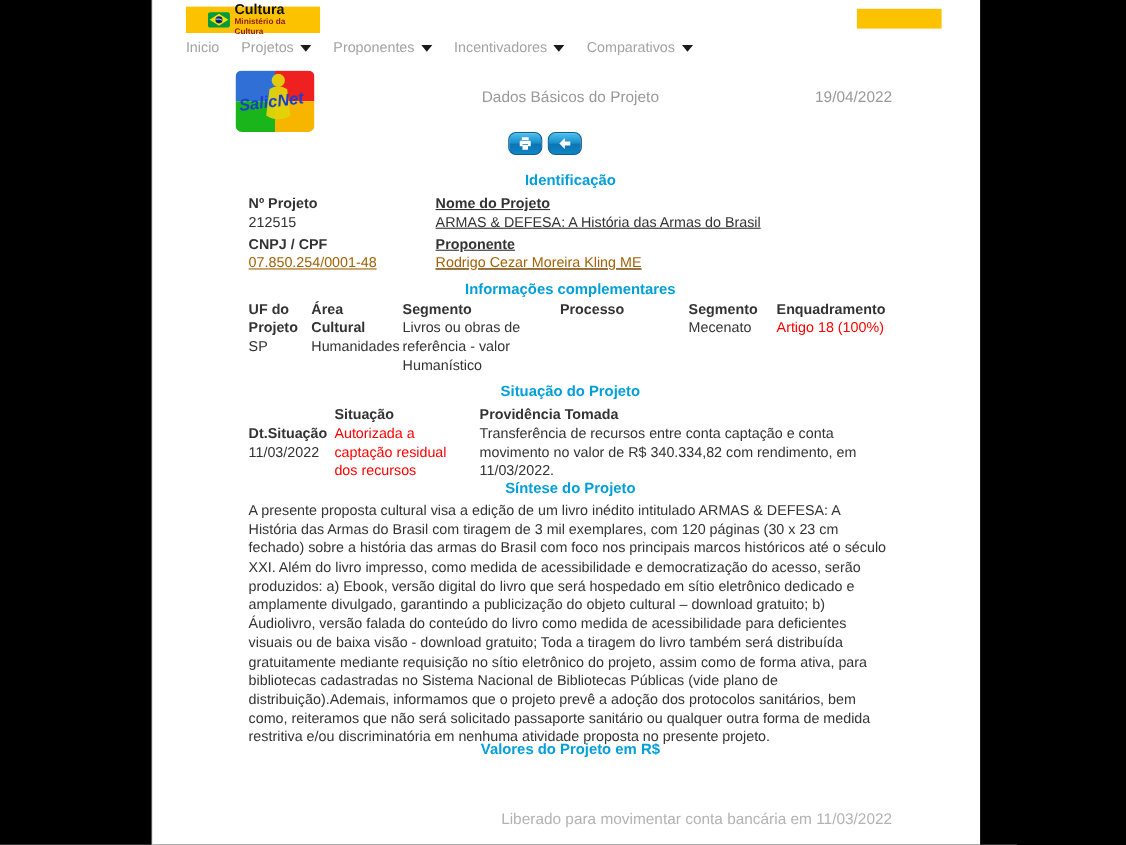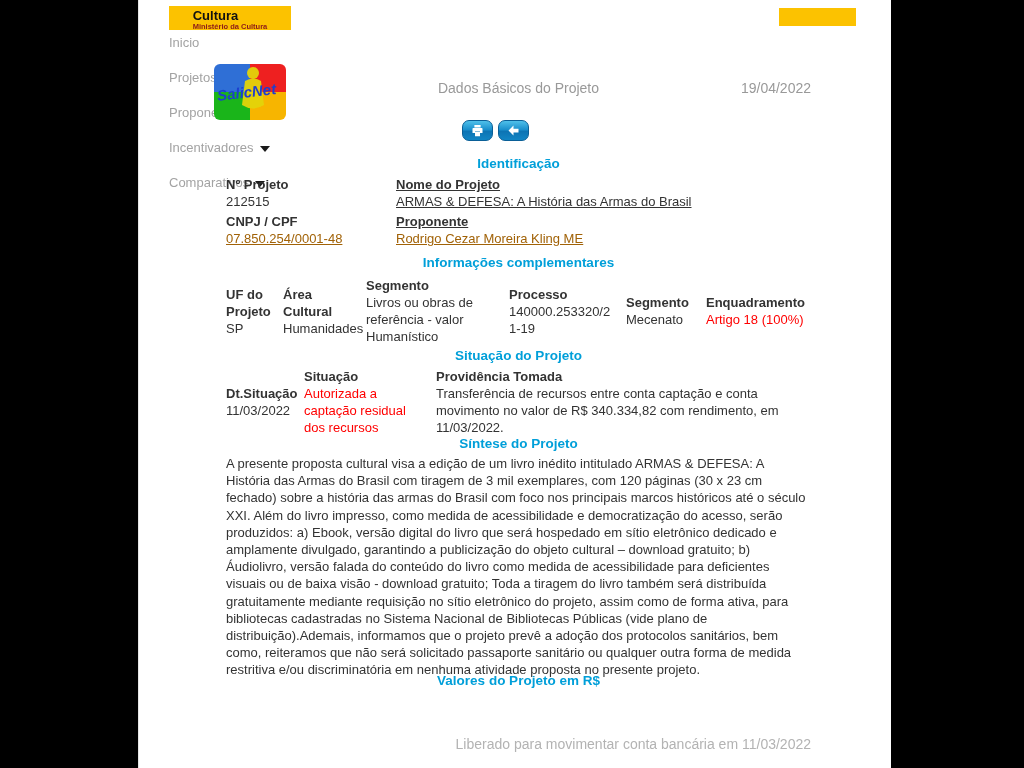--- a/index.html
+++ b/index.html
@@ -7,29 +7,29 @@
     width:1024px;height:768px;background:#000;position:relative;overflow:hidden;
     font-family:"Liberation Sans", sans-serif;color:#333;
   }
   .page{
     position:absolute;left:138px;top:0;width:752px;height:768px;background:#fff;
     border-left:1px solid #e5e5e5;
   }
   
   .gov-banner{
     position:absolute;left:30px;top:6px;width:122px;height:24px;background:#fcc200;
-    display:flex;align-items:center;gap:4px;padding:0 20px;box-sizing:border-box;flex-direction:column;
+    display:flex;align-items:center;gap:4px;padding:0 20px;box-sizing:border-box;
   }
   .gov-title{font-size:13px;font-weight:bold;color:#111;line-height:12px;}
   .gov-sub{font-size:7.5px;color:#8b1a1a;font-weight:bold;line-height:9px;}
   .top-right-banner{
     position:absolute;left:640px;top:8px;width:77px;height:18px;background:#fcc200;
   }
   
-  .nav{position:absolute;left:30px;top:35px;display:flex;gap:20px;font-size:13px;color:#a3a3a3;flex-direction:column;}
+  .nav{position:absolute;left:30px;top:35px;display:flex;gap:20px;font-size:13px;color:#a3a3a3;}
   .nav-item{display:flex;align-items:center;gap:6px;cursor:pointer;}
   .caret{width:0;height:0;border-left:5px solid transparent;border-right:5px solid transparent;
     border-top:6px solid #1a1a1a;display:inline-block;margin-top:2px;}
   
   .salic-logo{position:absolute;left:75px;top:64px;width:72px;height:56px;border-radius:6px;overflow:hidden;}
   
   .title-row{position:absolute;left:87px;top:80px;width:585px;height:18px;}
   .page-title{font-size:14px;color:#999;text-align:center;font-weight:normal;margin:0;}
   .page-date{position:absolute;right:0;top:0;font-size:14px;color:#999;}
   
@@ -44,21 +44,21 @@
   .sec-head{position:absolute;left:87px;width:585px;text-align:center;font-size:13.5px;
     font-weight:bold;color:#009fd9;margin:0;}
   
   .flabel{font-weight:bold;font-size:13px;line-height:17px;color:#333;}
   .fvalue{font-size:13px;line-height:17px;color:#333;}
   .link{color:#a16207;text-decoration:underline;cursor:pointer;}
   .red{color:#ff0000;}
   .ident-row{position:absolute;left:87px;display:flex;}
   .ident-col1{width:170px;}
   .ident-col2{width:415px;text-decoration:underline;}
-  .comp-row{position:absolute;left:87px;top:272px;width:596px;height:78px;display:flex;align-items:center;}
+  .comp-row{position:absolute;left:87px;top:272px;width:596px;height:78px;display:flex;align-items:flex-start;}
   .comp-row .cell{box-sizing:border-box;padding-right:10px;}
   .c-uf{width:57px;} .c-area{width:83px;} .c-seg{width:143px;}
   .c-proc{width:117px;} .c-proc .fvalue{word-break:break-all;}
   .c-mec{width:80px;} .c-enq{width:116px;padding-right:0 !important;}
   .sit-row{position:absolute;left:87px;top:366px;width:585px;height:72px;display:flex;align-items:center;}
   .sit-row .cell{box-sizing:border-box;padding-right:8px;}
   .s-dt{width:78px;} .s-sit{width:132px;} .s-prov{width:375px;padding-right:0 !important;}
   .sintese-text{position:absolute;left:87px;top:455px;width:585px;font-size:13px;line-height:17.2px;color:#333;}
   .val-row{position:absolute;left:87px;top:692px;width:585px;display:flex;}
   .val-row .cell{width:195px;}
@@ -170,21 +170,20 @@
     <div class="cell c-area">
       <div class="flabel">Área Cultural</div>
       <div class="fvalue">Humanidades</div>
     </div>
     <div class="cell c-seg">
       <div class="flabel">Segmento</div>
       <div class="fvalue">Livros ou obras de referência - valor Humanístico</div>
     </div>
     <div class="cell c-proc">
       <div class="flabel">Processo</div>
-      <div class="fvalue">140000.253320/21-19</div>
     </div>
     <div class="cell c-mec">
       <div class="flabel">Segmento</div>
       <div class="fvalue">Mecenato</div>
     </div>
     <div class="cell c-enq">
       <div class="flabel">Enquadramento</div>
       <div class="fvalue red">Artigo 18 (100%)</div>
     </div>
   </div>

